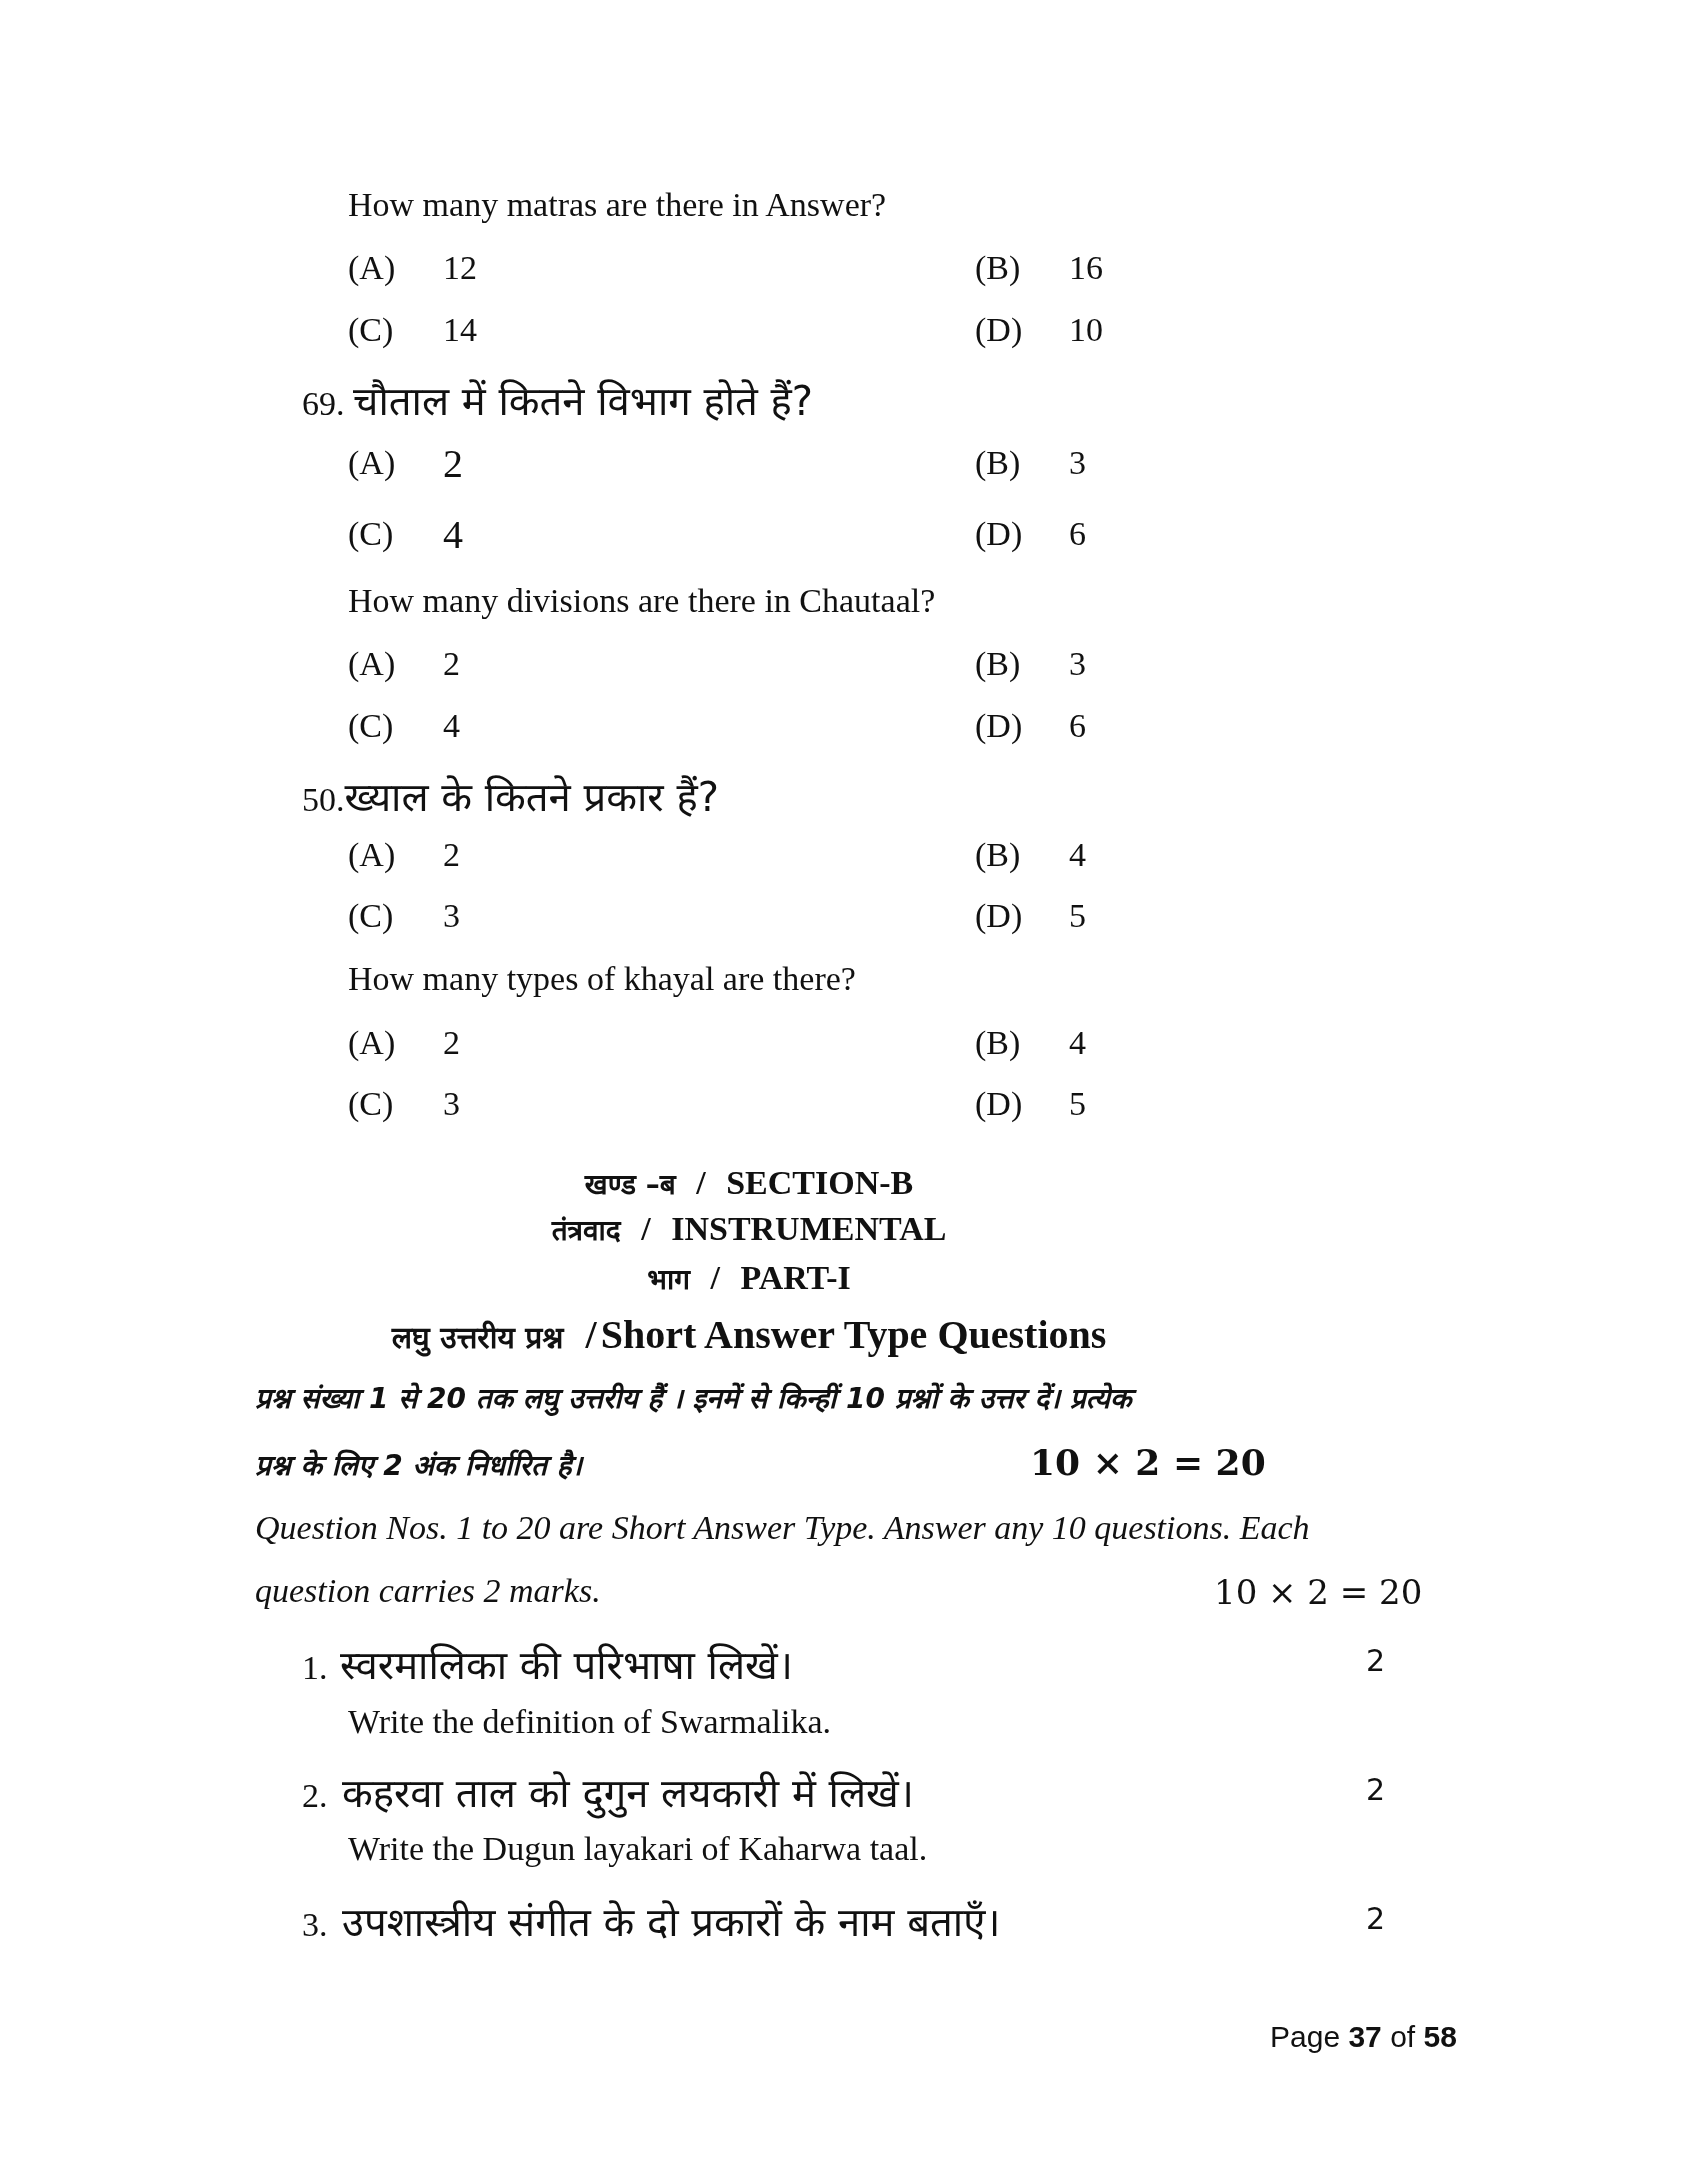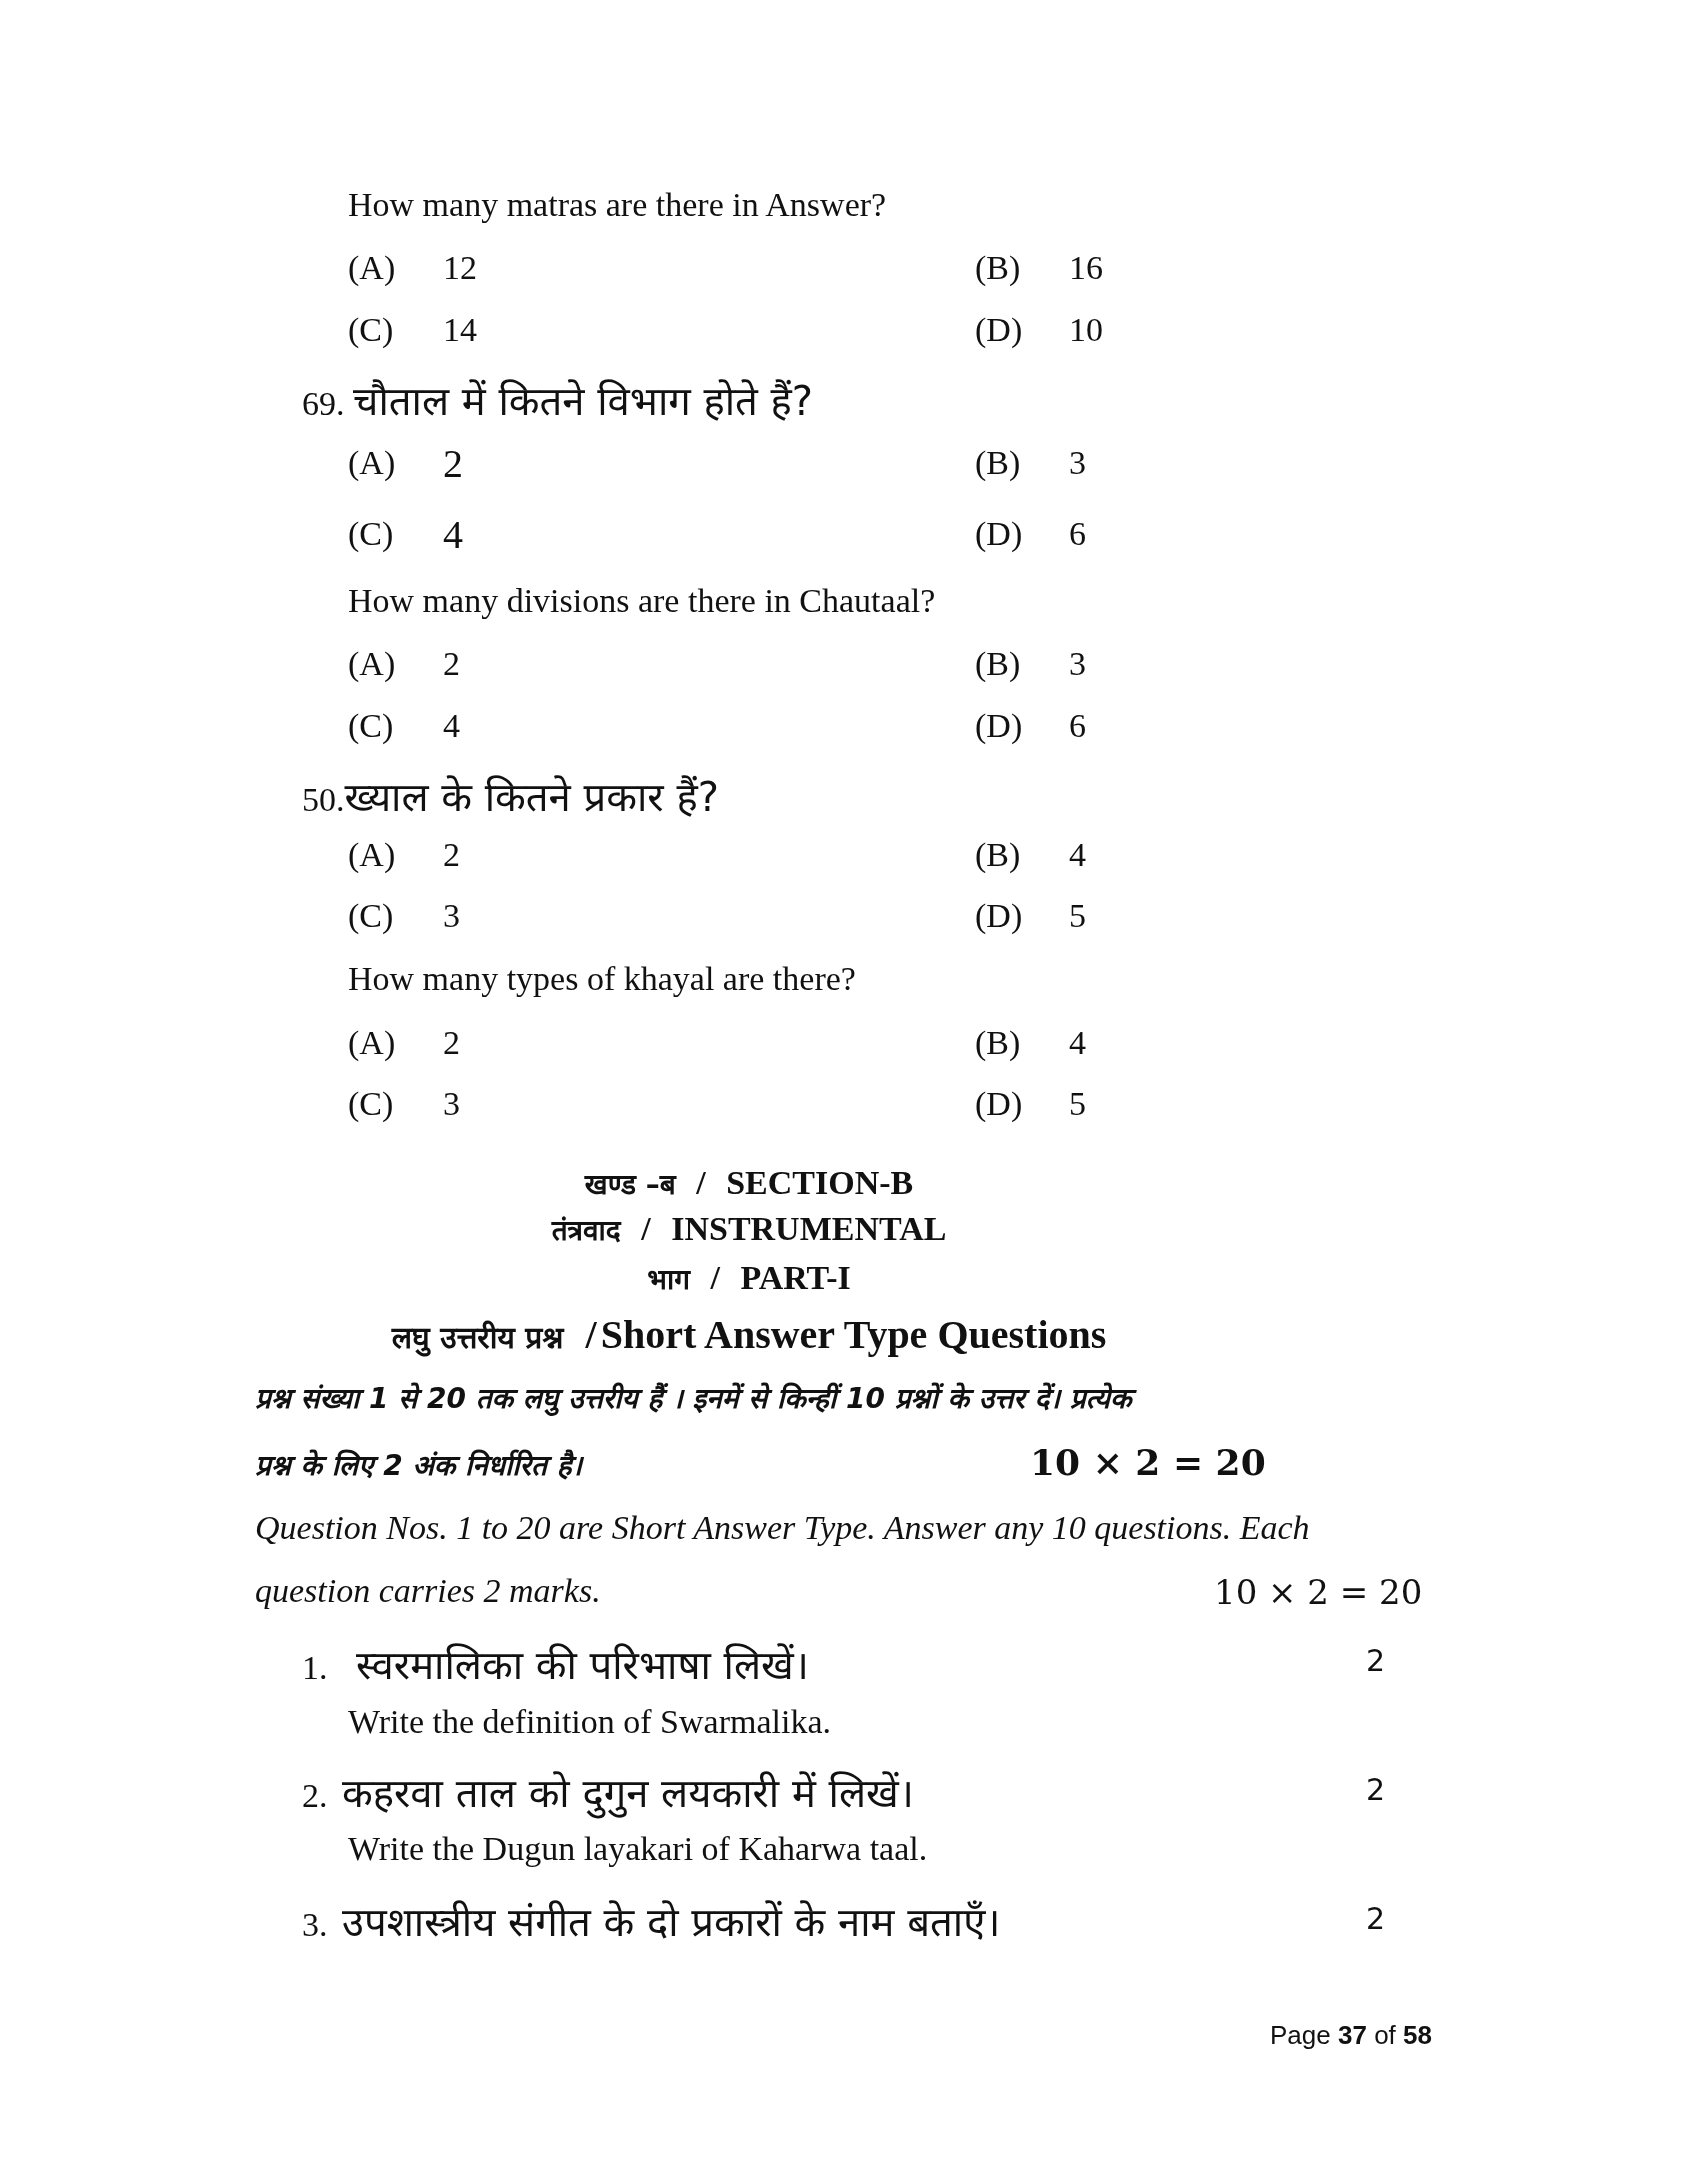--- a/index.html
+++ b/index.html
@@ -12,21 +12,21 @@
   .opt { font-size: 34px; }
   .hi { font-family: "DejaVu Sans", sans-serif; font-size: 40px; }
   .center { position: absolute; left: 0; width: 1498px; text-align: center; font-weight: bold; font-size: 34px; }
   .center .hi { font-size: 28px; font-weight: bold; }
   .big { font-size: 40px; }
   .instr-hi { font-family: "DejaVu Sans", sans-serif; font-style: italic; font-weight: bold; font-size: 28px; }
   .instr-en { font-style: italic; font-size: 34px; }
   .marks { font-size: 30px; font-family: "DejaVu Sans", sans-serif; }
   .formula-b { font-weight: bold; font-size: 36px; font-family: "DejaVu Serif", serif; }
   .formula { font-size: 34px; font-family: "DejaVu Serif", serif; }
-  .footer { font-family: "Liberation Sans", sans-serif; font-size: 26px; }
+  .footer { font-family: "Liberation Sans", sans-serif; font-size: 30px; }
   .footer b { font-weight: bold; }
 </style>
 </head>
 <body>
 
 <div class="abs q" style="left:348px; top:186px;">How many matras are there in Answer?</div>
 <div>
   <span class="abs opt" style="left:348px; top:249px;">(A)</span>
   <span class="abs opt" style="left:443px; top:249px;">12</span>
   <span class="abs opt" style="left:975px; top:249px;">(B)</span>
@@ -112,21 +112,21 @@
 
 <div class="abs instr-hi" style="left:255px; top:1378px;">प्रश्न संख्या 1 से 20 तक लघु उत्तरीय हैं । इनमें से किन्हीं 10 प्रश्नों के उत्तर दें। प्रत्येक</div>
 <div class="abs instr-hi" style="left:255px; top:1445px;">प्रश्न के लिए 2 अंक निर्धारित है।</div>
 <div class="abs formula-b" style="left:1030px; top:1441px;">10 × 2 = 20</div>
 <div class="abs instr-en" style="left:255px; top:1509px;">Question Nos. 1 to 20 are Short Answer Type. Answer any 10 questions. Each</div>
 <div class="abs instr-en" style="left:255px; top:1572px;">question carries 2 marks.</div>
 <div class="abs formula" style="left:1214px; top:1572px;">10 × 2 = 20</div>
 
 <div class="abs q" style="left:302px; top:1636px;">
   <span>1.</span>
-  <span class="hi" style="margin-left:20px;">स्वरमालिका की परिभाषा लिखें।</span>
+  <span class="hi" style="margin-left:4px;">स्वरमालिका की परिभाषा लिखें।</span>
 </div>
 <div class="abs marks" style="left:1366px; top:1643px;">2</div>
 <div class="abs q" style="left:348px; top:1703px;">Write the definition of Swarmalika.</div>
 
 <div class="abs q" style="left:302px; top:1764px;">
   <span>2.</span>
   <span class="hi" style="margin-left:6px;">कहरवा ताल को दुगुन लयकारी में लिखें।</span>
 </div>
 <div class="abs marks" style="left:1366px; top:1772px;">2</div>
 <div class="abs q" style="left:348px; top:1830px;">Write the Dugun layakari of Kaharwa taal.</div>

